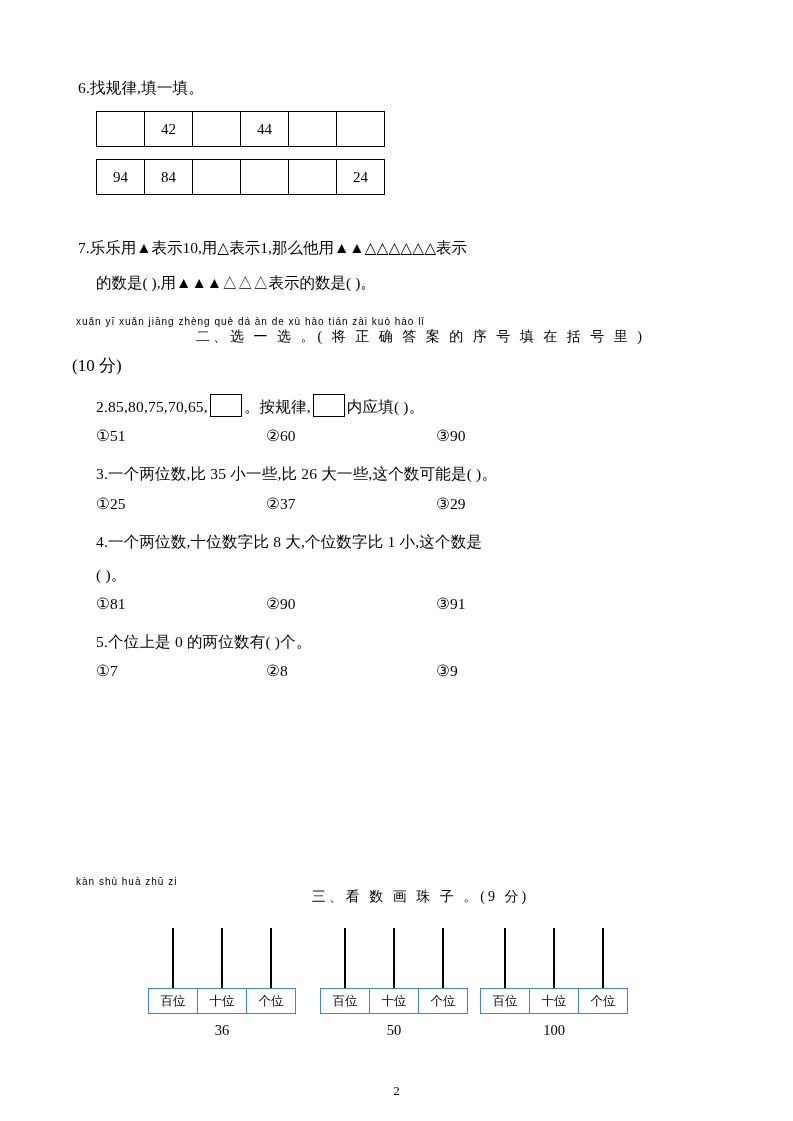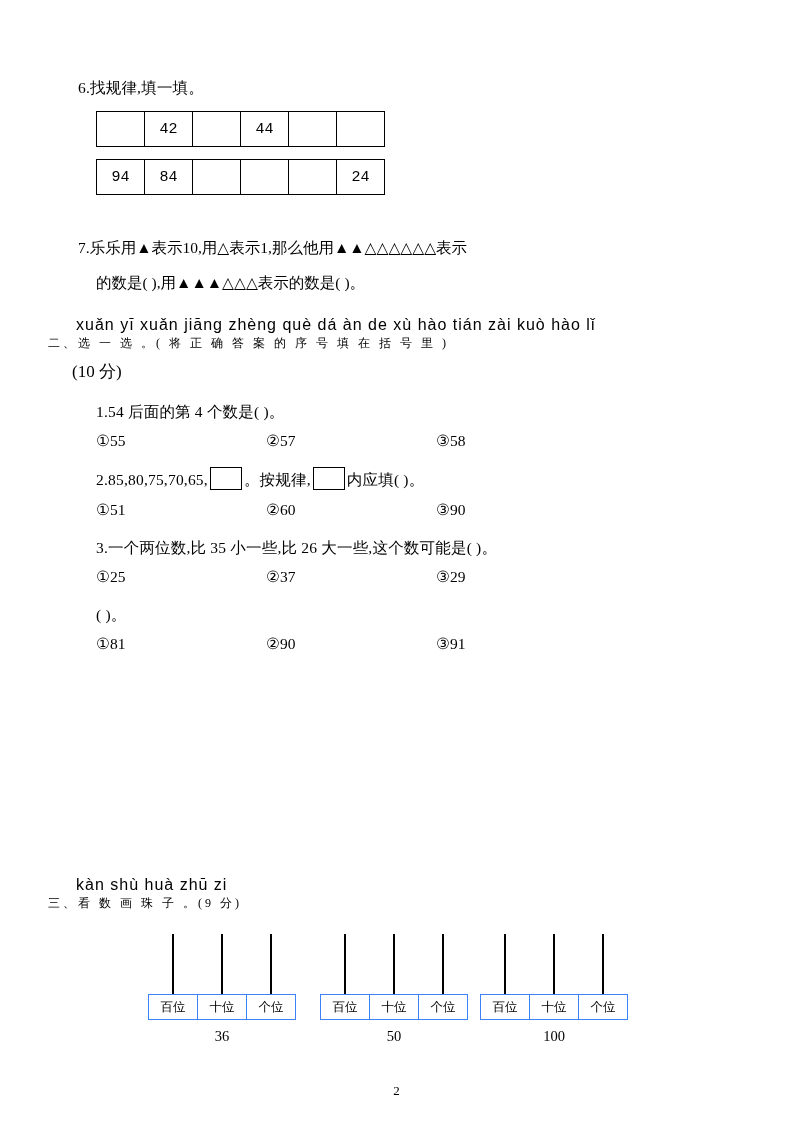--- a/index.html
+++ b/index.html
@@ -42,46 +42,47 @@
     border-collapse: collapse;
     margin-top: 12px;
   }
   .seq-table td {
     border: 1px solid #000;
     width: 45px;
     height: 32px;
     text-align: center;
     vertical-align: middle;
     font-size: 15px;
-    font-family: Liberation Mono, monospace;
+    font-family: Liberation Serif, serif;
   }
 
   
   #sec7 {
     position: absolute;
     top: 236px;
     left: 0;
     width: 647px;
   }
   .tri-run { letter-spacing: 0px; }
 
   
   .pinyin-row {
-    font-size: 16px;
+    font-size: 10px;
     font-family: "Liberation Sans", sans-serif;
     letter-spacing: 1px;
     margin-left: 76px;
     white-space: nowrap;
   }
   .big-head {
-    font-size: 12px;
+    font-size: 14px;
     letter-spacing: 3px;
     margin-left: 48px;
     margin-top: 1px;
     white-space: nowrap;
+    text-align: center;
   }
   .score-line {
     font-size: 17px;
     margin-left: 72px;
     margin-top: 8px;
   }
 
   
   #sec-two {
     position: absolute;
@@ -197,36 +198,28 @@
         <td></td>
         <td></td>
         <td>24</td>
       </tr>
     </tbody>
       </table>
   </div>
 
   <div id="sec7">
     <div class="q-line indent1 tri-run">7.乐乐用▲表示10,用△表示1,那么他用▲▲△△△△△△表示</div>
-    <div class="q-line indent2 tri-run" style="margin-top:12px;">的数是(        ),用▲▲▲△△△表示的数是(        )。</div>
+    <div class="q-line indent2 tri-run" style="margin-top:12px;font-family:Liberation Serif, serif;">的数是(        ),用▲▲▲△△△表示的数是(        )。</div>
   </div>
 
   <div id="sec-two">
     <div class="pinyin-row">xuǎn  yī  xuǎn            jiāng  zhèng  què  dá  àn  de  xù  hào  tián  zài  kuò  hào  lǐ</div>
     <div class="big-head">二、选 一 选 。( 将 正 确 答 案 的 序 号 填 在 括 号 里 )</div>
     <div class="score-line">(10 分)</div>
 
-    <div class="qitem">
-      <div class="q-line indent2">1.54 后面的第 4 个数是(        )。</div>
-      <div class="choice-row">
-        <span class="opt">①55</span>
-        <span class="opt">②57</span>
-        <span class="opt">③58</span>
-      </div>
-    </div>
 
     <div class="qitem">
       <div class="q-line indent2">
         <span>2.85,80,75,70,65,</span><span class="inline-box"></span><span>。按规律,</span><span class="inline-box"></span><span>内应填(        )。</span>
       </div>
       <div class="choice-row">
         <span class="opt">①51</span>
         <span class="opt">②60</span>
         <span class="opt">③90</span>
       </div>
@@ -235,28 +228,37 @@
     <div class="qitem">
       <div class="q-line indent2">3.一个两位数,比 35 小一些,比 26 大一些,这个数可能是(        )。</div>
       <div class="choice-row">
         <span class="opt">①25</span>
         <span class="opt">②37</span>
         <span class="opt">③29</span>
       </div>
     </div>
 
     <div class="qitem">
+      <div class="q-line indent2">4.一个两位数,十位数字比 8 大,个位数字比 1 小,这个数是</div>
       <div class="q-line indent2" style="margin-top:10px;">(        )。</div>
       <div class="choice-row">
         <span class="opt">①81</span>
         <span class="opt">②90</span>
         <span class="opt">③91</span>
       </div>
     </div>
 
+    <div class="qitem">
+      <div class="q-line indent2">5.个位上是 0 的两位数有(        )个。</div>
+      <div class="choice-row">
+        <span class="opt">①7</span>
+        <span class="opt">②8</span>
+        <span class="opt">③9</span>
+      </div>
+    </div>
   </div>
 
   <div id="sec-three">
     <div class="pinyin-row">kàn  shù  huà  zhū  zi</div>
     <div class="big-head">三、看 数 画 珠 子 。(9 分)</div>
 
     <div class="abacus-wrap">
 
       <div class="abacus" style="left:148px;">
         <div class="rods">

